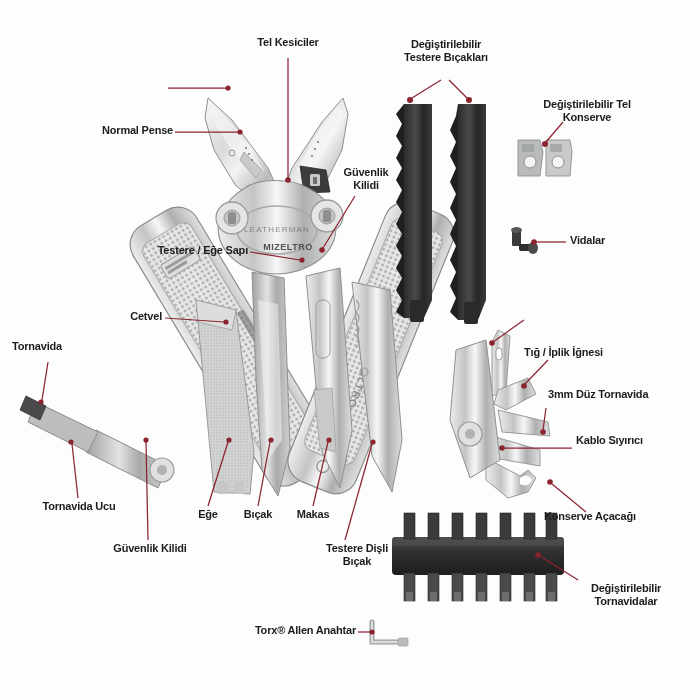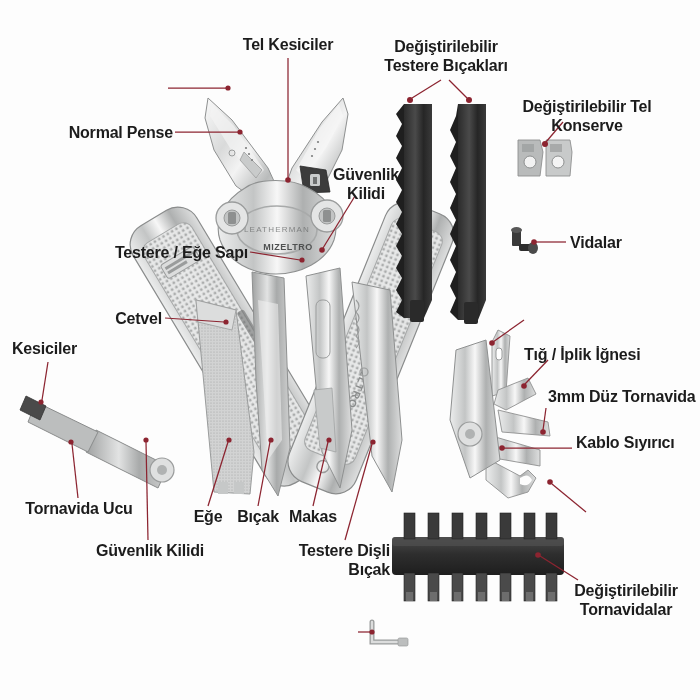--- a/index.html
+++ b/index.html
@@ -12,21 +12,21 @@
     position:relative;
     width:700px;height:700px;
     background:#fdfdfd;
     overflow:hidden;
   }
   
   .lbl{
     position:absolute;
     color:#1c1c1c;
     font-weight:700;
-    font-size:16px;
+    font-size:11px;
     line-height:1.18;
     letter-spacing:-0.2px;
     white-space:pre-line;
     user-select:none;
   }
   .lbl.ctr{text-align:center;}
   .lbl.rt{text-align:right;}
   
   svg.leaders{
     position:absolute;left:0;top:0;width:700px;height:700px;
@@ -359,40 +359,42 @@
 
   <div class="lbl ctr" style="left:330px;top:166px;width:72px;">Güvenlik
 Kilidi</div>
 
   <div class="lbl" style="left:570px;top:234px;width:90px;">Vidalar</div>
 
   <div class="lbl rt" style="left:56px;top:244px;width:192px;">Testere / Eğe Sapı</div>
 
   <div class="lbl rt" style="left:56px;top:310px;width:106px;">Cetvel</div>
 
-  <div class="lbl" style="left:12px;top:340px;width:110px;">Kesiciler</div>
+  <div class="lbl" style="left:12px;top:340px;width:110px;">Tornavida</div>
 
   <div class="lbl ctr" style="left:14px;top:500px;width:130px;">Tornavida Ucu</div>
 
   <div class="lbl ctr" style="left:84px;top:542px;width:132px;">Güvenlik Kilidi</div>
 
   <div class="lbl ctr" style="left:182px;top:508px;width:52px;">Eğe</div>
 
   <div class="lbl ctr" style="left:230px;top:508px;width:56px;">Bıçak</div>
 
   <div class="lbl ctr" style="left:284px;top:508px;width:58px;">Makas</div>
 
-  <div class="lbl ctr" style="left:276px;top:542px;width:114px;text-align:right;">Testere Dişli
+  <div class="lbl ctr" style="left:300px;top:542px;width:114px;">Testere Dişli
 Bıçak</div>
 
   <div class="lbl" style="left:524px;top:302px;width:170px;margin-top:44px;">Tığ / İplik İğnesi</div>
 
 
   <div class="lbl" style="left:548px;top:388px;width:152px;">3mm Düz Tornavida</div>
 
   <div class="lbl" style="left:576px;top:434px;width:100px;">Kablo Sıyırıcı</div>
 
+  <div class="lbl" style="left:544px;top:510px;width:156px;">Konserve Açacağı</div>
 
   <div class="lbl ctr" style="left:562px;top:582px;width:128px;">Değiştirilebilir
 Tornavidalar</div>
 
+  <div class="lbl rt" style="left:200px;top:624px;width:156px;">Torx® Allen Anahtar</div>
 
 </div>
 
 </body></html>

